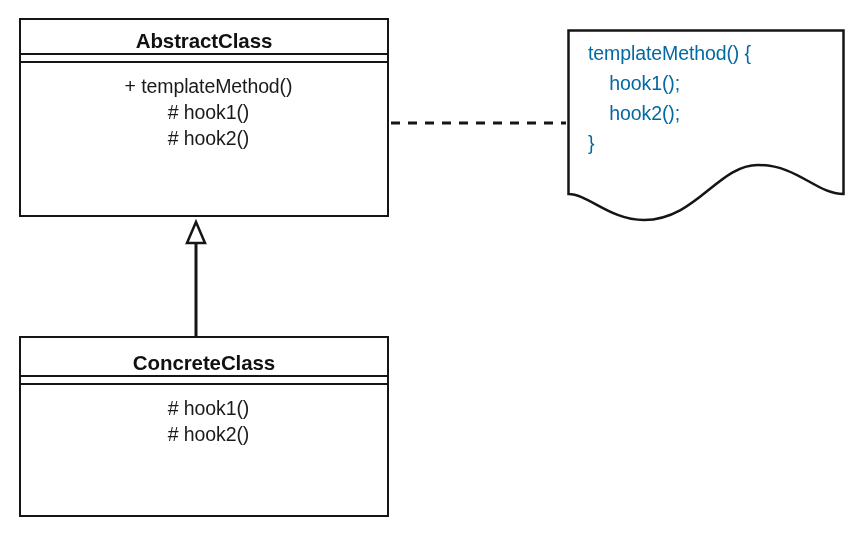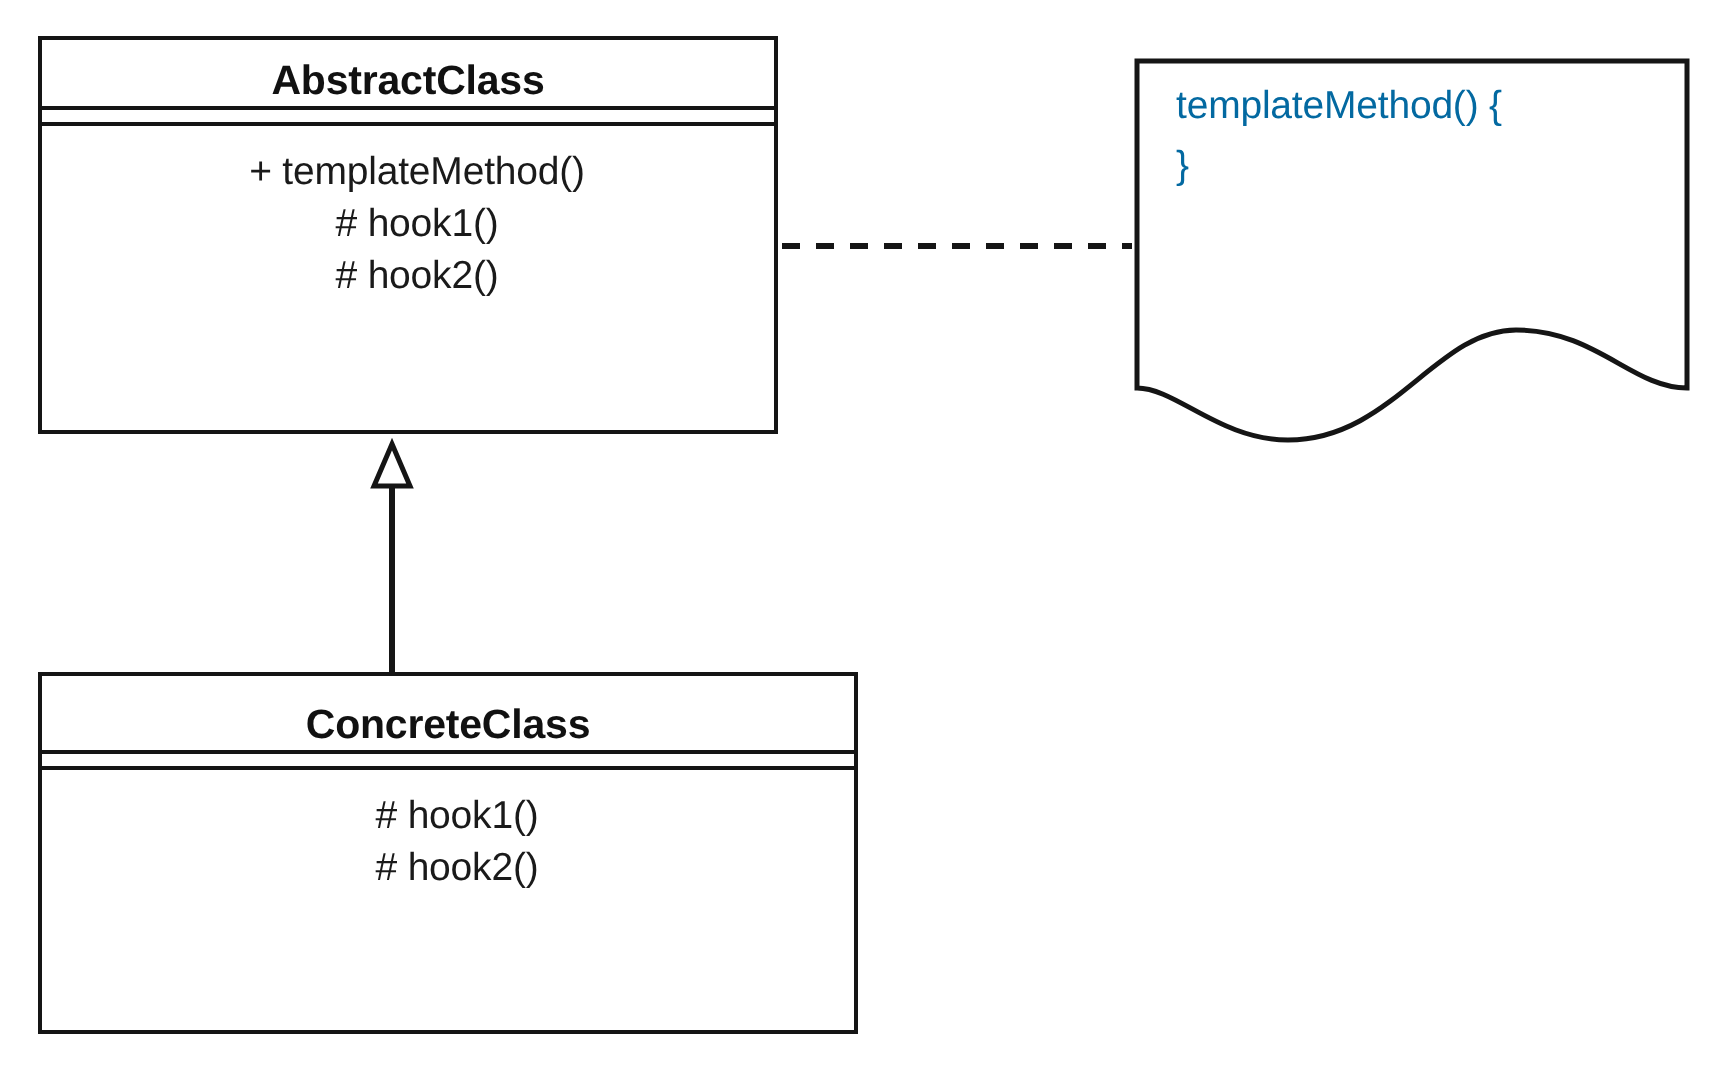--- a/index.html
+++ b/index.html
@@ -74,21 +74,21 @@
     top: 18px;
     width: 370px;
     height: 199px;
   }
   #abstract-class .uml-class-name { padding-top: 9px; }
 
   
   #concrete-class {
     left: 19px;
     top: 336px;
-    width: 410px;
+    width: 370px;
     height: 181px;
   }
   #concrete-class .uml-class-name { padding-top: 13px; }
 
   
   #note-comment {
     position: absolute;
     left: 566px;
     top: 28px;
     width: 280px;
@@ -158,20 +158,22 @@
     <svg width="280" height="200" viewBox="0 0 280 200">
 
       <path d="M 2.5 166 L 2.5 2.5 L 277.5 2.5 L 277.5 166
                C 250 166 232 137 192 137
                C 152 137 130 192 78 192
                C 44 192 22 166 2.5 166 Z" fill="#ffffff" stroke="#151515" stroke-width="2.5" stroke-linejoin="miter" stroke-linecap="butt"></path>
     </svg>
 
     <div id="note-text">
       <div class="note-line">templateMethod() {</div>
+      <div class="note-line">    hook1();</div>
+      <div class="note-line">    hook2();</div>
       <div class="note-line">}</div>
     </div>
   </div>
 
   <svg id="connectors" viewBox="0 0 858 540">
 
     <g>
       <line x1="196" y1="336" x2="196" y2="243" stroke="#151515" stroke-width="3"></line>
       <polygon points="196,222 205,243 187,243" fill="#ffffff" stroke="#151515" stroke-width="2.5" stroke-linejoin="miter"></polygon>
     </g>

